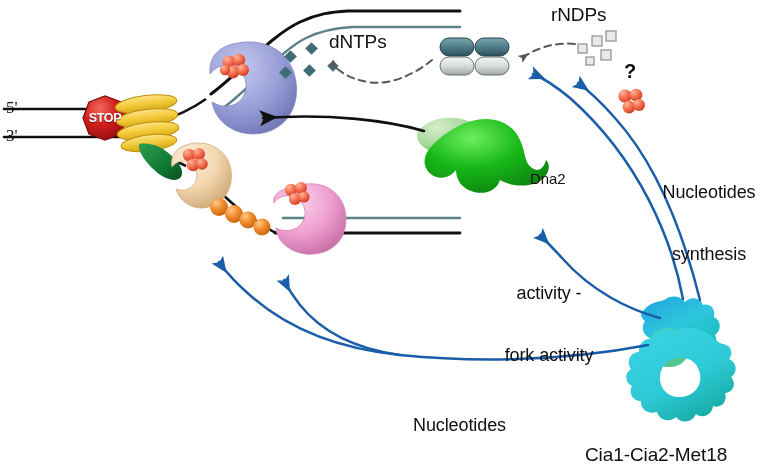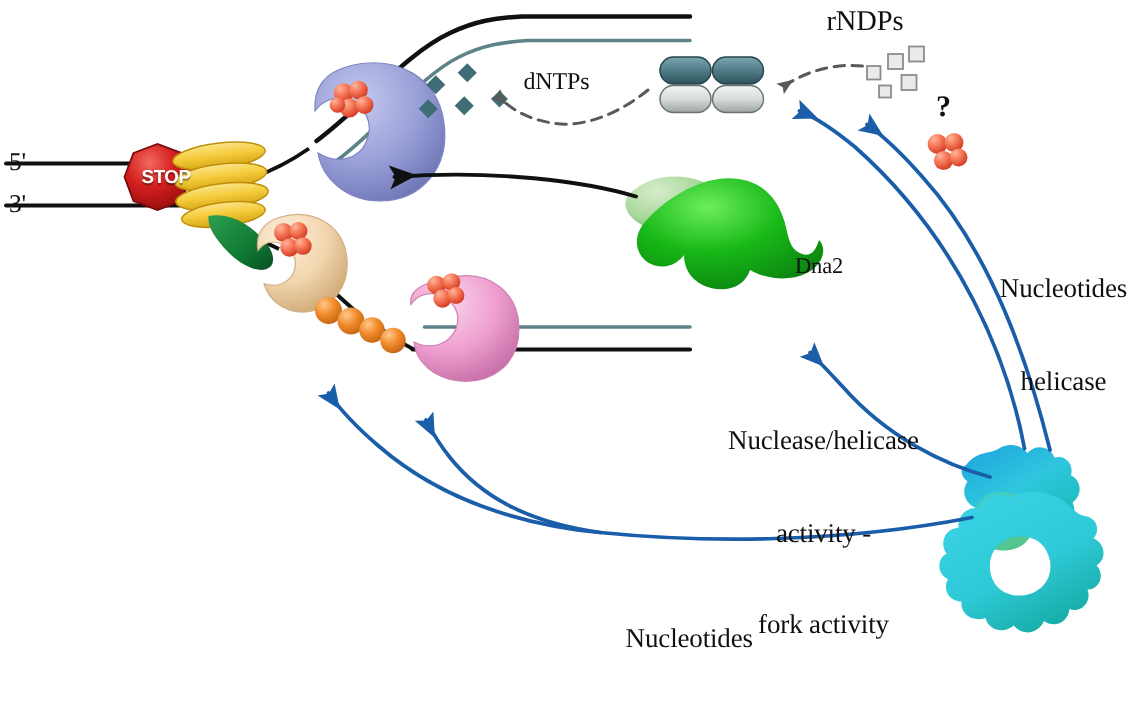--- a/index.html
+++ b/index.html
@@ -20,21 +20,21 @@
     position: absolute;
     left: 0;
     top: 0;
     width: 765px;
     height: 473px;
     overflow: visible;
   }
   .lbl {
     position: absolute;
     color: #101010;
-    font-family: Liberation Serif, serif;
+    font-family: Liberation Sans, sans-serif;
     white-space: pre;
     line-height: 1.14;
     letter-spacing: -0.1px;
   }
   .lbl-center { text-align: center; }
   .prime {
     font-size: 17px;
     font-family: "Liberation Serif", serif;
   }
   .stop-text {
@@ -330,44 +330,44 @@
       <path d="M700,300 C686,244 662,170 615,118 C600,101 588,90 578,83" marker-end="url(#mBlue)"></path>
 
       <path d="M660,318 C630,310 592,292 562,258 C551,246 545,240 540,235" marker-end="url(#mBlue)"></path>
 
       <path d="M648,345 C560,362 470,362 400,355 C340,349 290,330 252,297
                C238,285 228,275 219,262" marker-end="url(#mBlue)"></path>
       <path d="M400,355 C350,348 320,330 300,305 C292,295 288,288 284,280" marker-end="url(#mBlue)"></path>
     </g>
   </svg>
 
-  <div class="stop-text" style="left:83px; top:111px; width:44px; text-align:right;">STOP</div>
+  <div class="stop-text" style="left:83px; top:111px; width:44px; text-align:center;">STOP</div>
 
   <div class="lbl prime" style="left:6px; top:98px;">5'</div>
   <div class="lbl prime" style="left:6px; top:126px;">3'</div>
 
-  <div class="lbl" style="left:329px; top:46px; font-size:16px;margin-left:20px;">dNTPs</div>
+  <div class="lbl" style="left:329px; top:31px; font-size:19px;">dNTPs</div>
 
   <div class="lbl" style="left:551px; top:4px; font-size:19px;">rNDPs</div>
 
 
   <div class="lbl" style="left:530px; top:170px; font-size:15px;">Dna2</div>
 
   <div class="lbl" style="left:624px; top:60px; font-size:20px; font-weight:600;">?</div>
 
   <div class="lbl lbl-center" style="left:655px; top:141px; width:108px; font-size:18px;">
     <div>Nucleotides</div>
-    <div>helicase</div>
+    <div>synthesis</div>
   </div>
 
   <div class="lbl lbl-center" style="left:466px; top:242px; width:166px; font-size:18px;">
-    <div>Nuclease/helicase</div>
     <div>activity -</div>
     <div>fork activity</div>
   </div>
 
   <div class="lbl lbl-center" style="left:393px; top:374px; width:133px; font-size:18px;">
     <div>Nucleotides</div>
     
   </div>
 
+  <div class="lbl" style="left:585px; top:444px; font-size:19px;">Cia1-Cia2-Met18</div>
 
 </div>
 
 </body></html>

